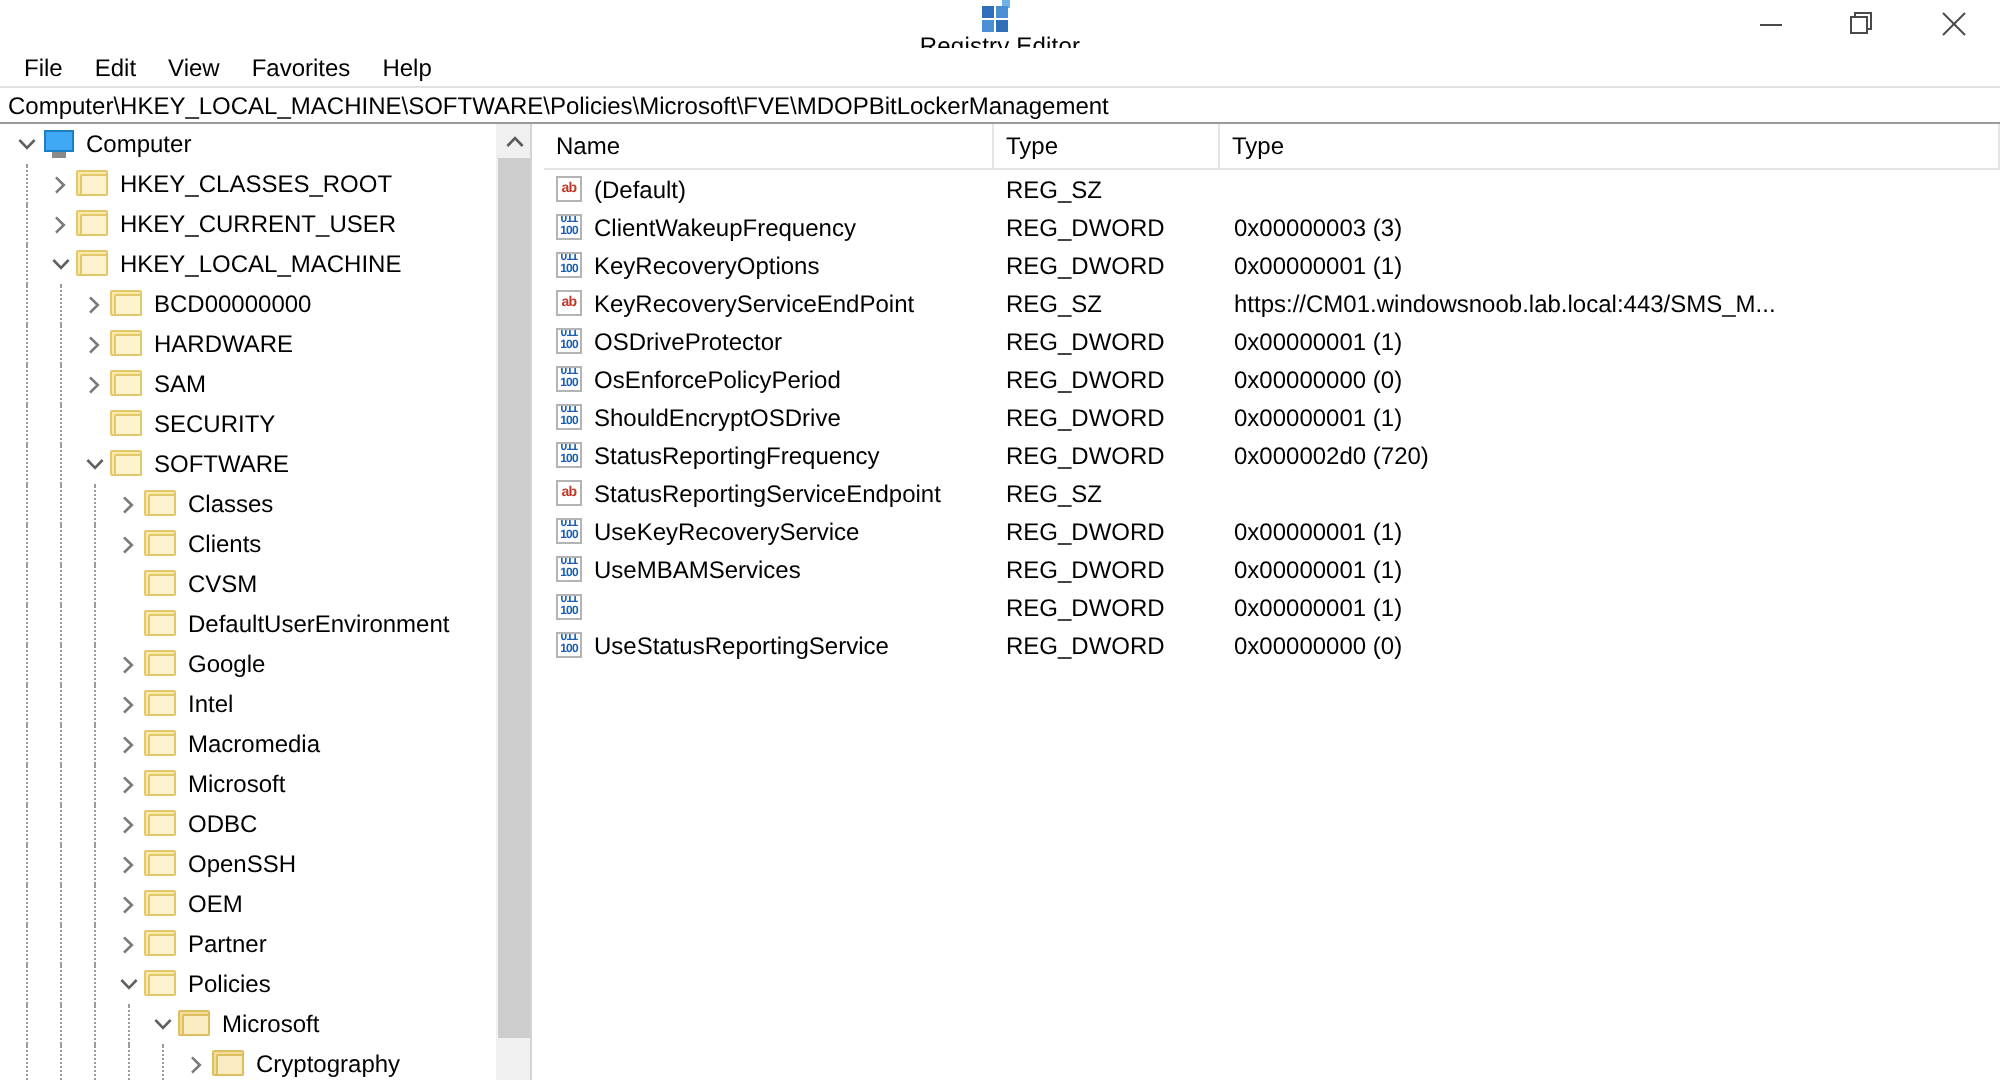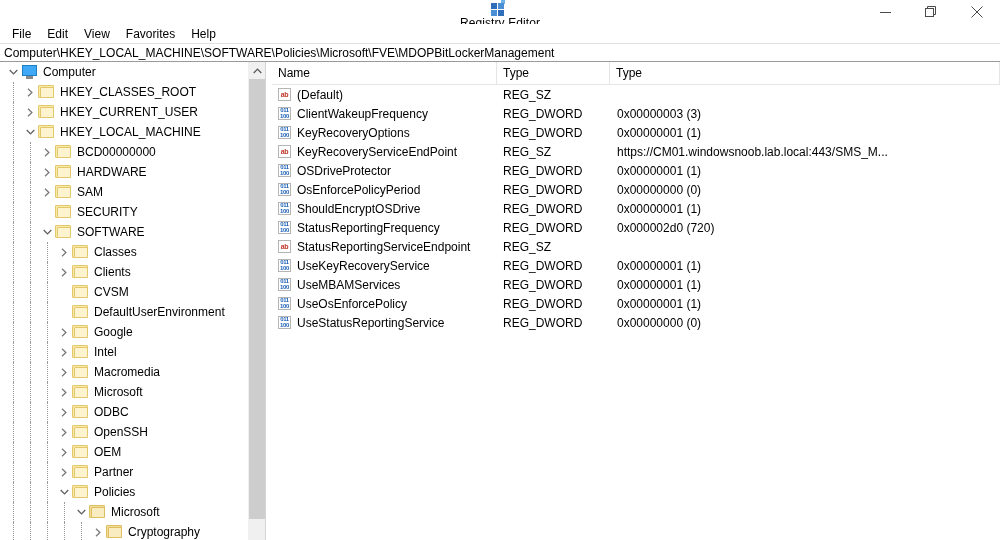--- a/index.html
+++ b/index.html
@@ -841,21 +841,20 @@
             </div>
             <span class="cell-name">UseMBAMServices</span>
             <span class="cell-type">REG_DWORD</span>
             <span class="cell-data">0x00000001 (1)</span>
           </div>
           <div class="list-row">
             <div class="row-icon dword">
               <div>011</div>
               <div>100</div>
             </div>
-            <span class="cell-name">UseOsEnforcePolicy</span>
             <span class="cell-type">REG_DWORD</span>
             <span class="cell-data">0x00000001 (1)</span>
           </div>
           <div class="list-row">
             <div class="row-icon dword">
               <div>011</div>
               <div>100</div>
             </div>
             <span class="cell-name">UseStatusReportingService</span>
             <span class="cell-type">REG_DWORD</span>

